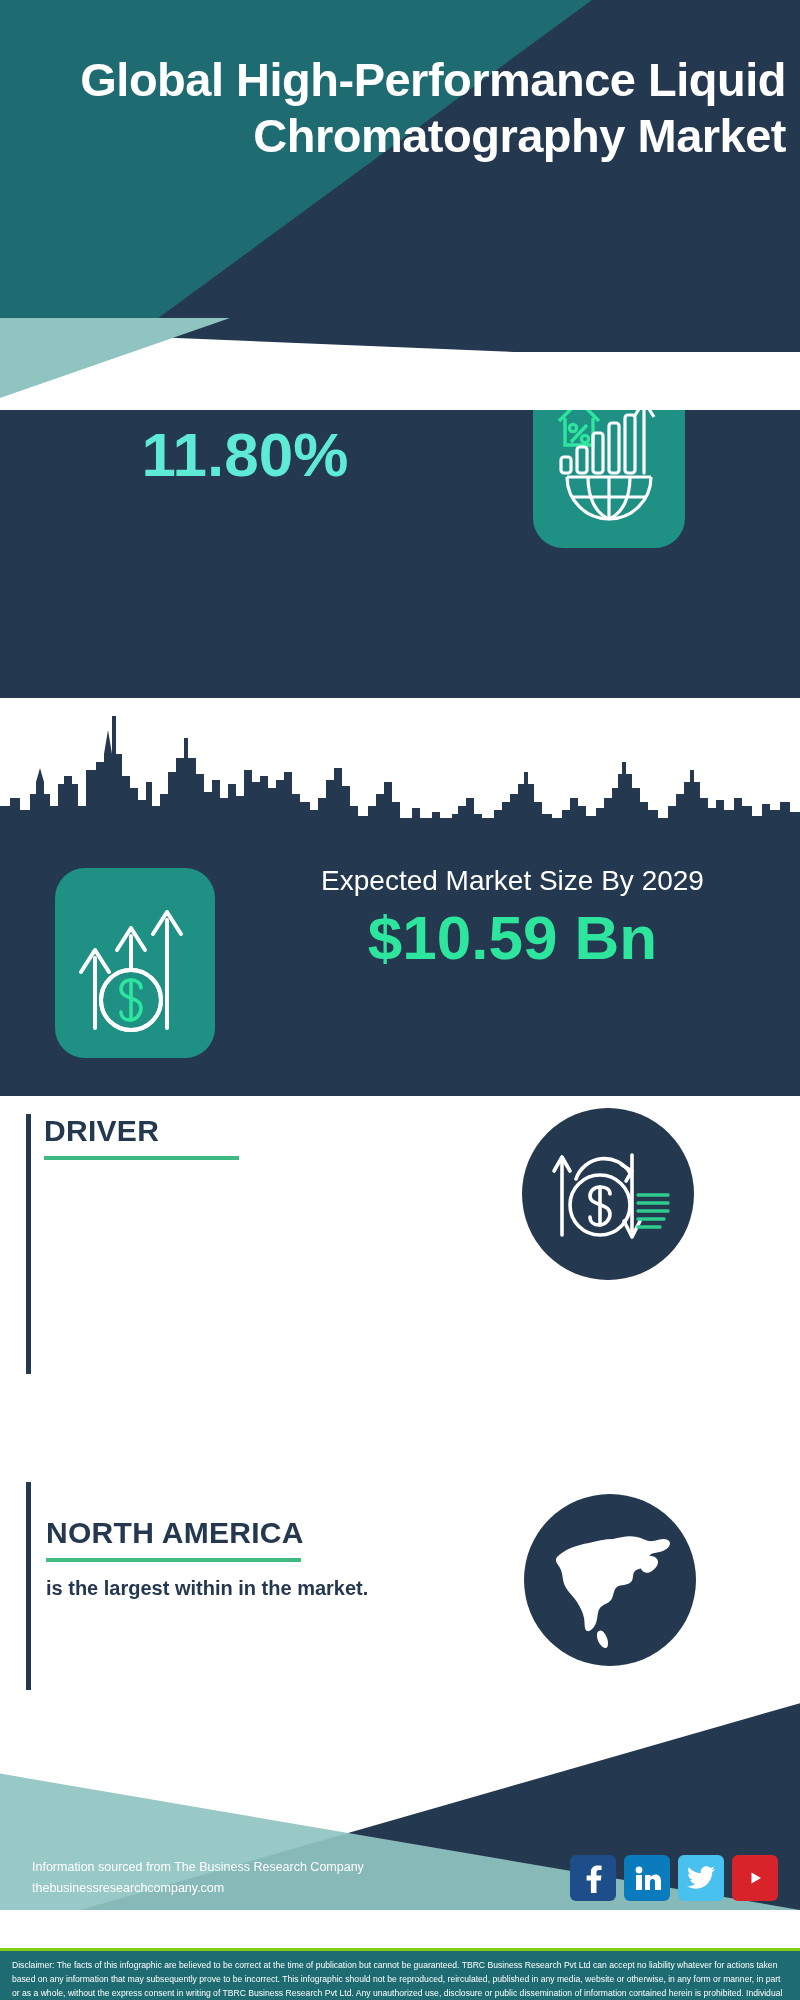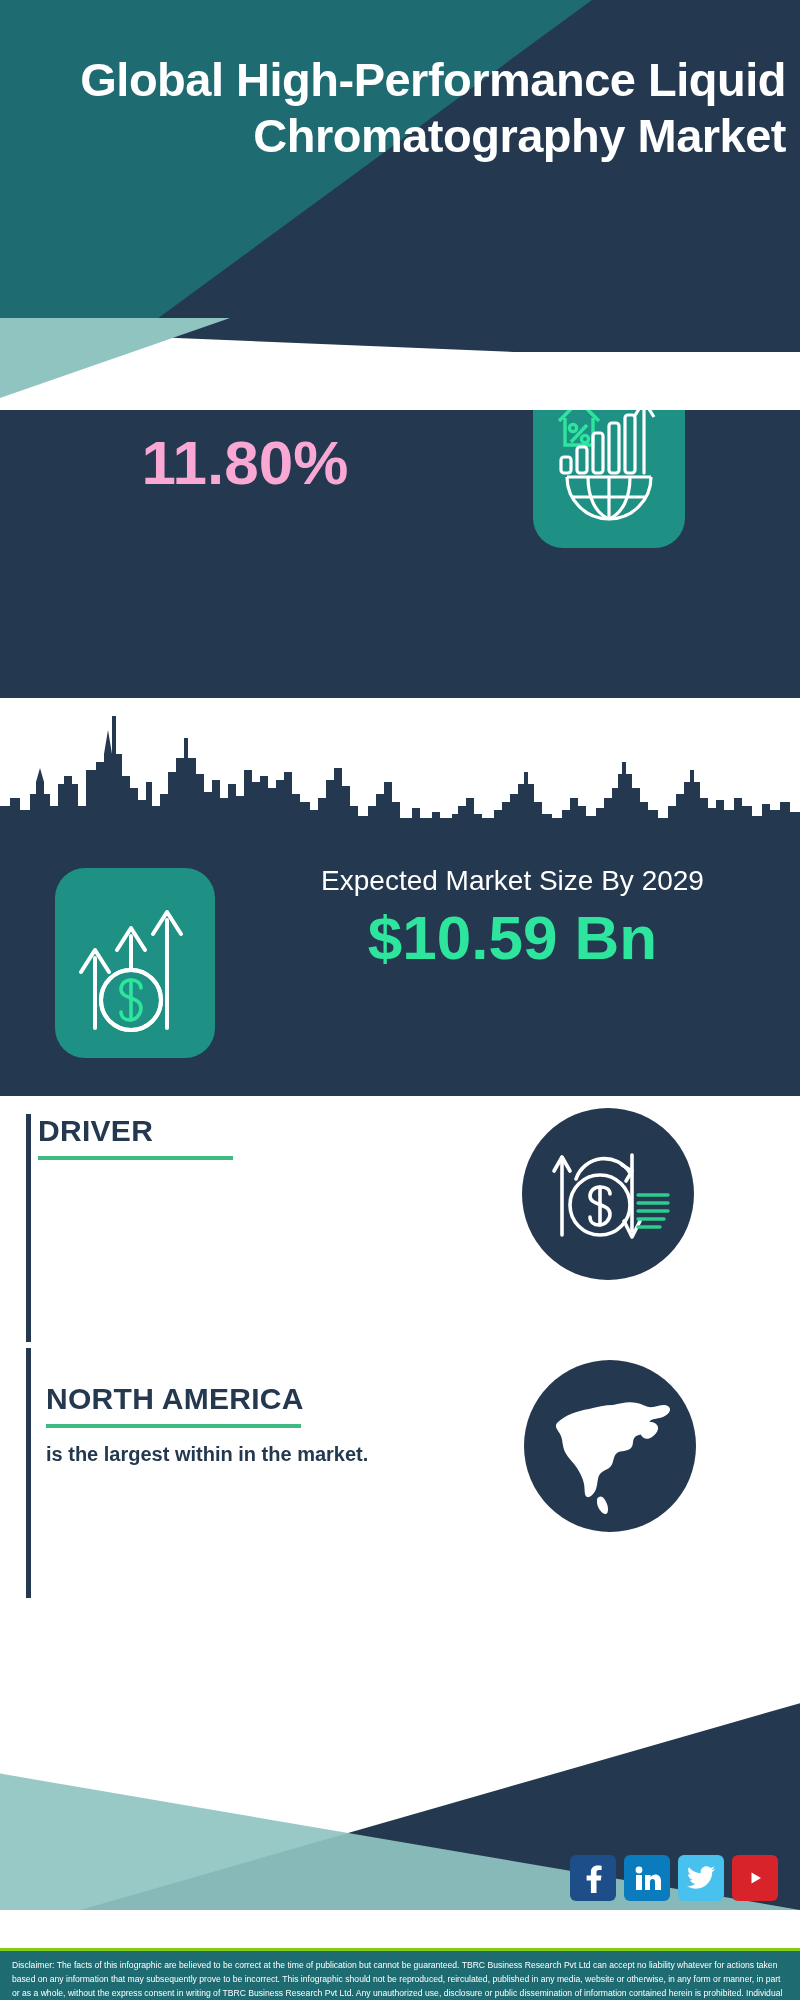--- a/index.html
+++ b/index.html
@@ -42,21 +42,21 @@
     position:absolute; left:0; top:318px; width:230px; height:80px;
     background:#8fc4c1;
     clip-path: polygon(0 0, 100% 0, 0 100%);
     z-index:5;
   }
 
   
   .growth { position:absolute; left:0; top:388px; width:800px; height:310px; background:#24384f; overflow:hidden; }
   .growth-text { position:absolute; left:30px; top:32px; width:430px; text-align:center; }
   .growth-label { color:#ffffff; font-size:28px; line-height:1.38; font-weight:400; }
-  .growth-value { color:#f9a8d4; font-size:62px; font-weight:bold; margin-top:12px; line-height:1; }
+  .growth-value { color:#5eead4; font-size:62px; font-weight:bold; margin-top:4px; line-height:1; }
 
   .icon-card {
     position:absolute;
     background:#1f9184;
     border-radius:30px;
     display:flex; align-items:center; justify-content:center;
   }
   .growth-card { left:533px; top:-40px; width:152px; height:200px; }
 
   
@@ -202,21 +202,21 @@
       </svg>
     </div>
     <div class="market-text">
       <div class="market-label">Expected Market Size By 2029</div>
       <div class="market-value">$10.59 Bn</div>
     </div>
   </div>
 
   <div class="block" style="top:1100px;height:300px;">
     <div class="block-rule" style="left:26px;top:14px;height:260px;"></div>
-    <div class="block-body" style="left:38px;top:14px;width:420px;">
+    <div class="block-body" style="left:44px;top:14px;width:420px;">
       <div class="block-head">DRIVER</div>
       <div class="block-underline"></div>
     </div>
     <div class="circle-icon" style="left:522px;top:8px;width:172px;height:172px;">
       <svg width="124" height="110" viewBox="0 0 124 110" fill="none" stroke="#ffffff" stroke-width="3.6" stroke-linecap="round" stroke-linejoin="round">
 
         <path d="M16 96 L16 22"></path>
         <path d="M8 32 L16 18 L24 32"></path>
 
         <path d="M86 16 L86 92"></path>
@@ -233,41 +233,45 @@
           <path d="M92 56 L122 56"></path>
           <path d="M92 64 L122 64"></path>
           <path d="M92 72 L122 72"></path>
           <path d="M92 80 L118 80"></path>
           <path d="M92 88 L114 88"></path>
         </g>
       </svg>
     </div>
   </div>
 
-  <div class="block" style="top:1342px;height:300px;">
+  <div class="block" style="top:1476px;height:300px;">
     <div class="block-rule" style="left:26px;top:6px;height:250px;"></div>
     <div class="block-body" style="left:46px;top:40px;width:420px;">
       <div class="block-head">NORTH AMERICA</div>
       <div class="block-underline" style="width:255px;"></div>
       <div class="block-text light">is the largest within in the market.</div>
     </div>
     <div class="circle-icon" style="left:524px;top:18px;width:172px;height:172px;">
       <svg width="150" height="150" viewBox="0 0 150 150">
         <path fill="#ffffff" d="M22 52 C30 44 42 40 54 38 C62 36 70 34 78 34 C86 32 94 30 102 32 C108 33 112 37 118 36 C124 35 130 32 134 36 C137 39 133 44 128 46 C124 48 118 47 115 50 C112 53 114 58 111 61 C108 64 103 63 100 66 C97 69 99 74 96 77 C92 81 86 79 82 82 C78 85 79 91 76 95 C73 99 68 99 65 103 C62 107 63 113 61 118 C59 123 55 127 52 126 C49 125 50 118 49 113 C48 107 45 102 42 97 C38 91 33 87 30 81 C27 75 28 68 25 63 C23 59 19 56 22 52 Z"></path>
         <path fill="#ffffff" d="M108 52 C113 50 119 50 122 54 C125 58 121 63 117 66 C113 69 108 68 106 64 C104 60 104 54 108 52 Z"></path>
         <path fill="#ffffff" d="M64 126 C67 124 70 128 72 133 C74 138 73 144 70 143 C66 142 62 136 62 131 C62 128 62 127 64 126 Z"></path>
       </svg>
     </div>
   </div>
 
   <div class="footer-shapes">
     <div class="fs-navy"></div>
     <div class="fs-teal"></div>
   </div>
 
+  <div class="footer-credit">
+    <div>Information sourced from The Business Research Company</div>
+    <div>thebusinessresearchcompany.com</div>
+  </div>
 
   <div class="social-row">
     <div class="social s-fb">
       <svg width="26" height="30" viewBox="0 0 26 30">
           <path fill="#fff" d="M16.5 30 V17.5 H20.8 L21.5 12.6 H16.5 V9.5 C16.5 8.1 16.9 7.1 18.9 7.1 H21.6 V2.7 C21.1 2.6 19.5 2.4 17.6 2.4 C13.6 2.4 10.9 4.9 10.9 9 V12.6 H6.6 V17.5 H10.9 V30 Z"></path>
         </svg>
     </div>
     <div class="social s-li">
       <svg width="28" height="28" viewBox="0 0 28 28">
           <circle cx="6" cy="6" r="3.4" fill="#fff"></circle>

